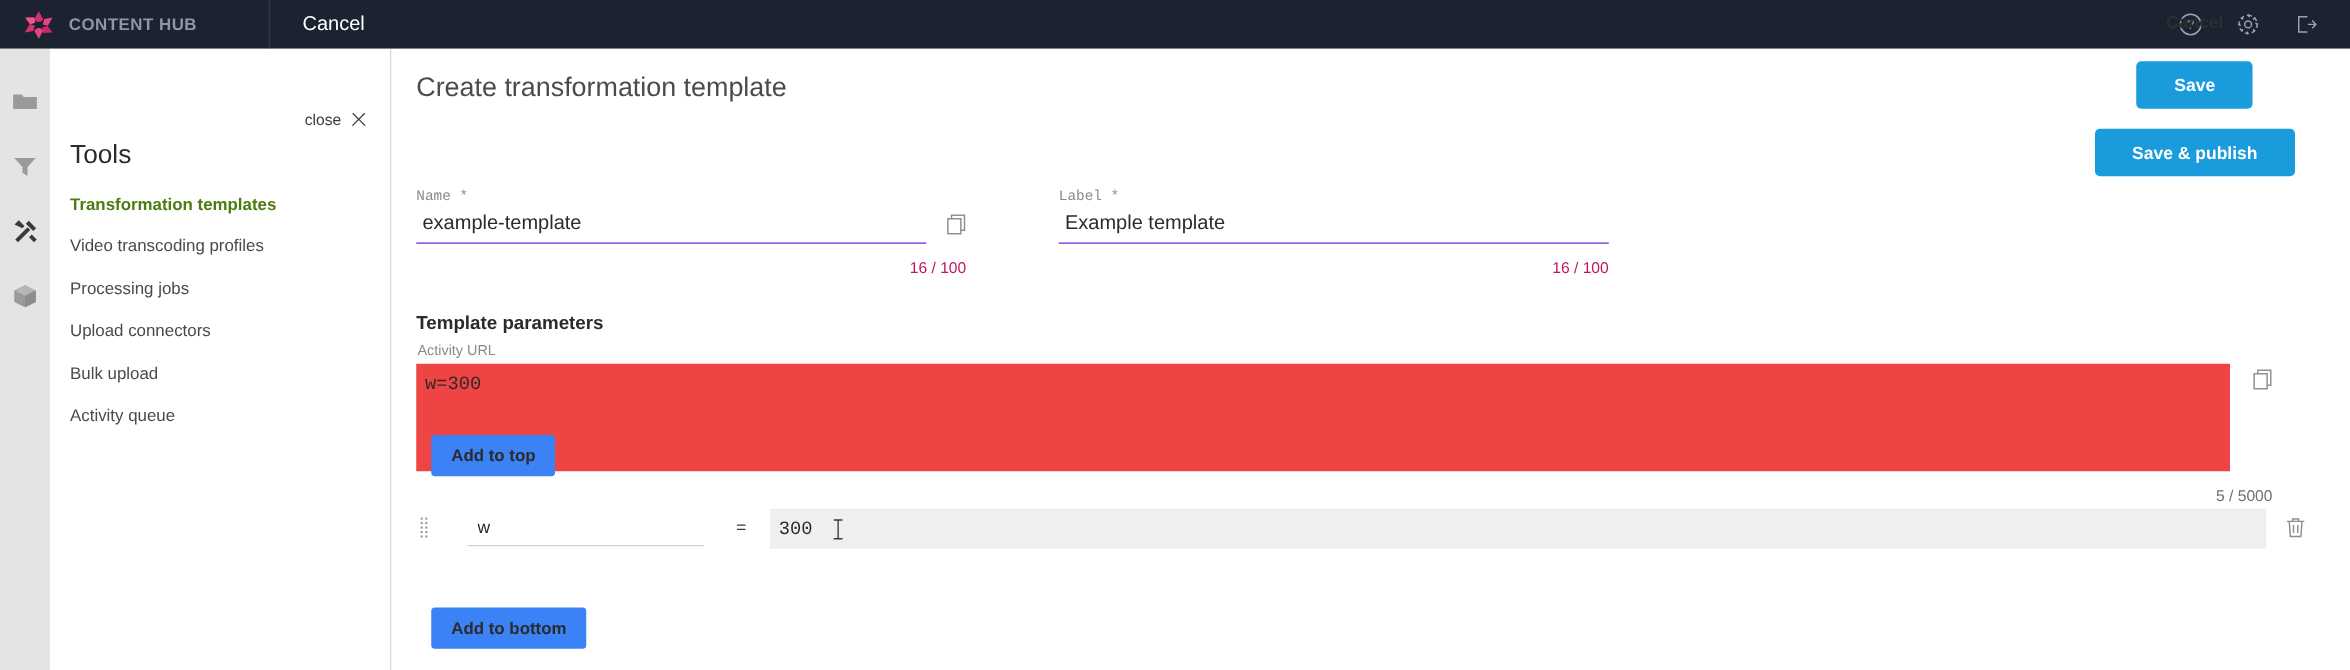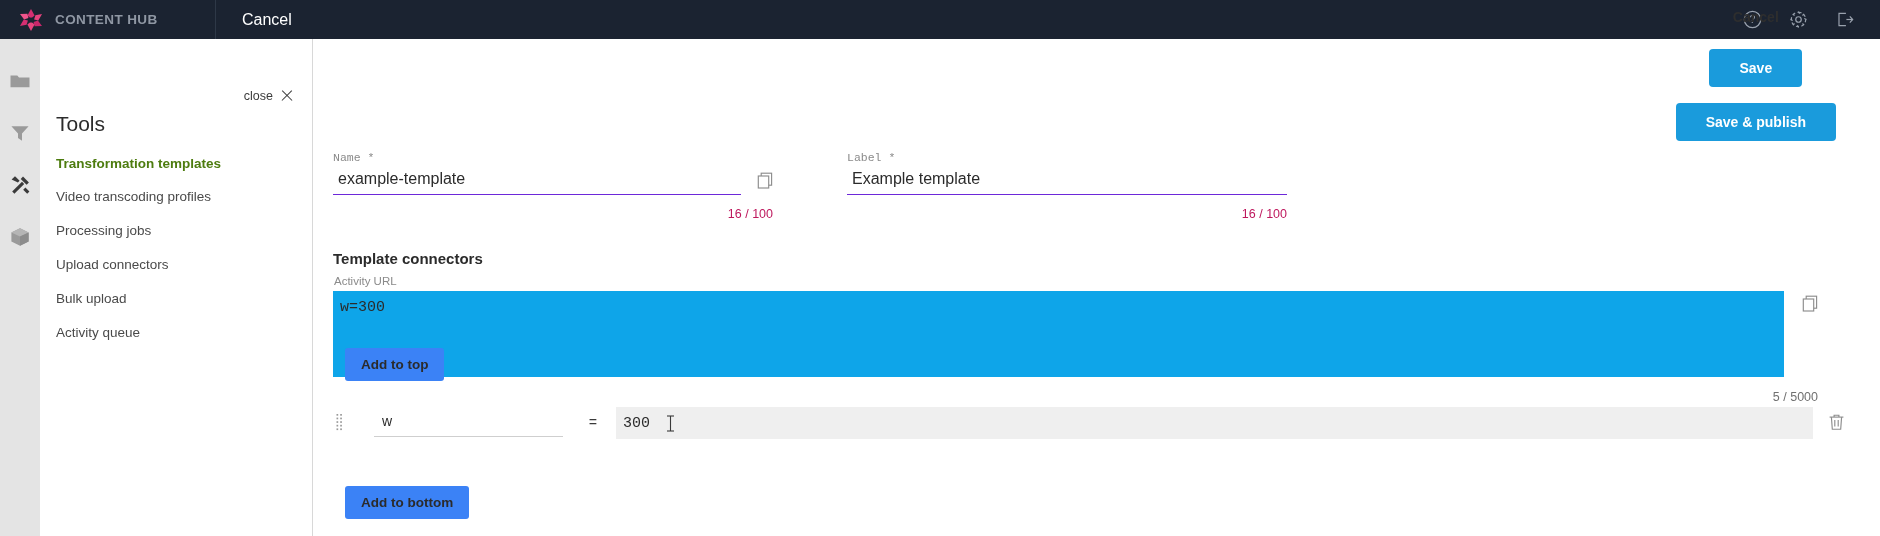--- a/index.html
+++ b/index.html
@@ -233,21 +233,21 @@
     font-size: 11.5px;
     color: #8a8a8a;
     display: block;
     margin-bottom: 4px;
     padding-left: 1px;
   }
   .url-area-row { display: flex; align-items: flex-start; }
   .url-textarea {
     width: 1485px;
     height: 86px;
-    background: #0ea5e9;
+    background: #ef4444;
     border: none;
     resize: none;
     font-family: "Liberation Mono", "DejaVu Sans Mono", monospace;
     font-size: 15px;
     color: #2b2b2b;
     padding: 8px 10px 8px 7px;
     outline: none;
     line-height: 1.25;
   }
   .url-copy {
@@ -430,20 +430,21 @@
     <li>Processing jobs</li>
     <li>Upload connectors</li>
     <li>Bulk upload</li>
     <li>Activity queue</li>
   </ul>
 </div>
 
 <div class="main">
 
   <div class="page-header">
+    <div class="page-title">Create transformation template</div>
     <div class="header-actions">
       <button class="btn-text">Cancel</button>
       <button class="btn-primary">Save</button>
       <button class="btn-primary">Save &amp; publish</button>
     </div>
   </div>
 
   <div class="form-body">
 
     <div class="field-row">
@@ -465,21 +466,21 @@
       <div class="field">
         <span class="field-label">Label *</span>
         <div class="field-input-wrap">
           <input class="field-input" type="text" value="Example template" style="">
         </div>
         <div class="char-counter">16 / 100</div>
       </div>
 
     </div>
 
-    <div class="section-title">Template connectors</div>
+    <div class="section-title">Template parameters</div>
 
     <div class="url-block">
       <span class="url-label">Activity URL</span>
       <div class="url-area-row">
         <textarea class="url-textarea" style="">w=300</textarea>
         <span class="url-copy">
           <svg width="16" height="17" viewBox="0 0 16 17">
             <rect x="4.2" y="1.2" width="10.4" height="12" fill="none" stroke="#8d8d8d" stroke-width="1.15"></rect>
             <rect x="1.3" y="4.0" width="10.4" height="12" fill="#ffffff" stroke="#8d8d8d" stroke-width="1.15"></rect>
           </svg>

